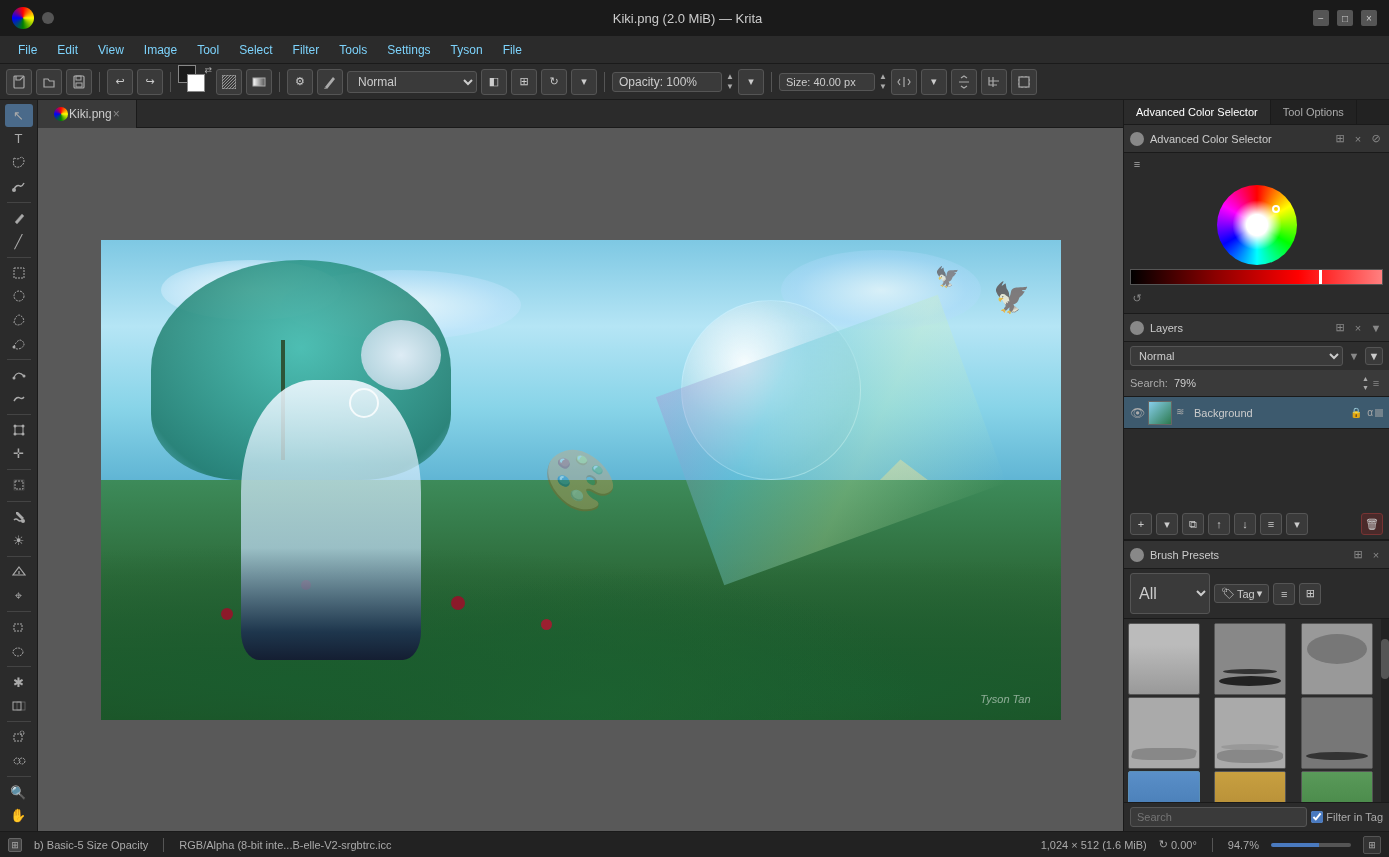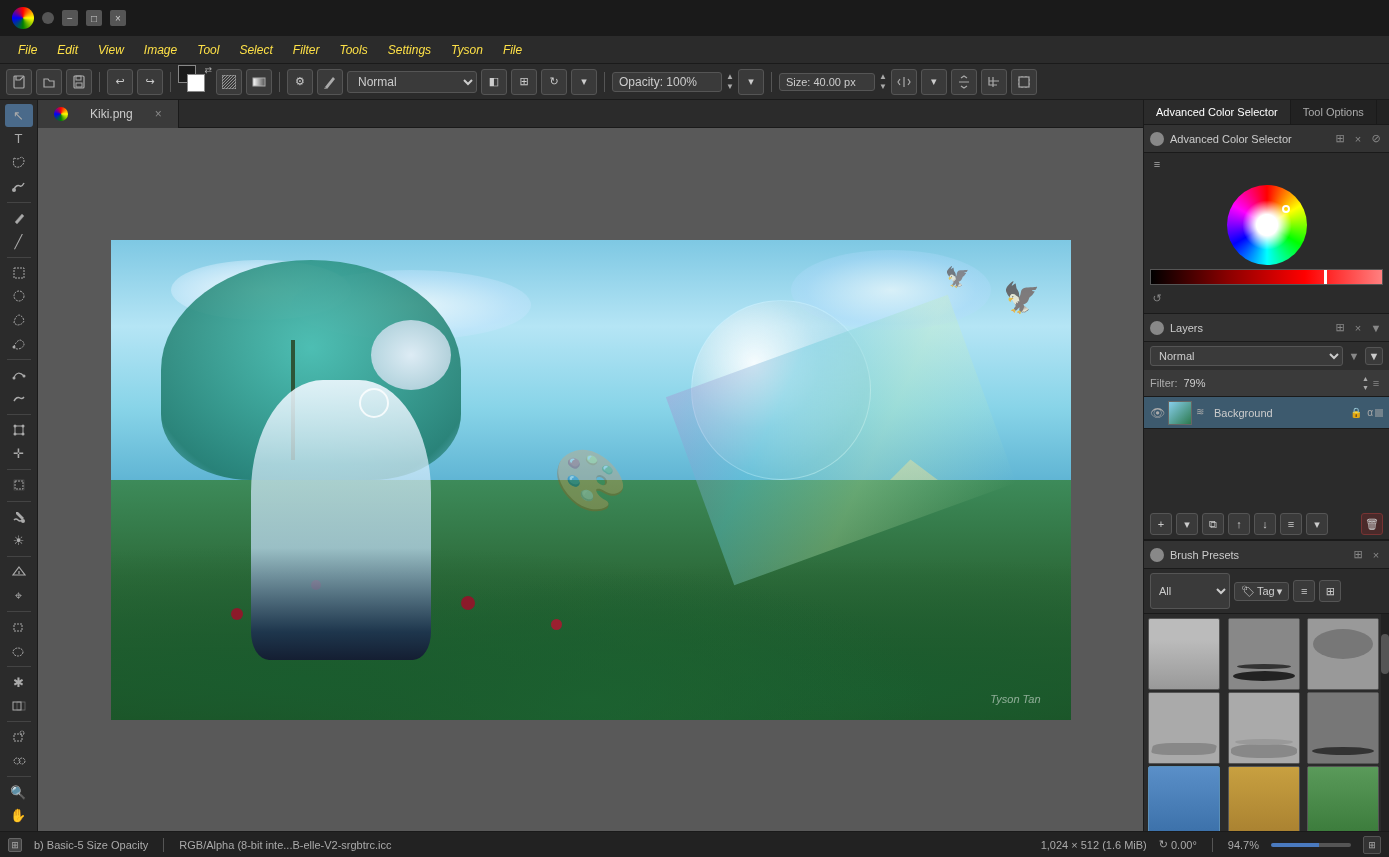--- a/index.html
+++ b/index.html
@@ -59,22 +59,21 @@
       display: flex;
       align-items: center;
       padding: 0 8px;
       border-bottom: 1px solid #1a1a1a;
       flex-shrink: 0;
     }
     .menubar-item {
       padding: 4px 10px;
       cursor: pointer;
       border-radius: 3px;
-      color: #fde047;
-      font-style: italic;
+      color: #7dd3fc;
     }
     
     .toolbar {
       background: #2b2b2b;
       height: 36px;
       display: flex;
       align-items: center;
       padding: 0 6px;
       gap: 4px;
       border-bottom: 1px solid #1a1a1a;
@@ -167,21 +166,21 @@
       background: #2b2b2b;
       height: 28px;
       display: flex;
       align-items: center;
       border-bottom: 1px solid #1a1a1a;
       flex-shrink: 0;
     }
     .canvas-tab {
       height: 28px;
       padding: 0 16px;
-      display: flex; align-items: center; gap: 22px;
+      display: flex; align-items: center; gap: 1px;
       background: #3a3a3a;
       border-right: 1px solid #1a1a1a;
       cursor: pointer;
       font-size: 12px;
     }
     .canvas-tab-logo {
       width: 14px; height: 14px;
       background: conic-gradient(red, yellow, green, blue, red);
       border-radius: 50%;
     }
@@ -228,21 +227,21 @@
     .canvas-cursor {
       position: absolute;
       width: 30px; height: 30px;
       border: 2px solid rgba(255,255,255,0.8);
       border-radius: 50%;
       top: 148px; left: 248px;
       pointer-events: none;
     }
     
     .right-panels {
-      width: 246px;
+      width: 266px;
       background: #2b2b2b;
       border-left: 1px solid #1a1a1a;
       display: flex;
       flex-direction: column;
       flex-shrink: 0;
       overflow: hidden;
     }
     
     .panel-tabs {
       display: flex;
@@ -441,21 +440,21 @@
       background: #2b2b2b;
       border-bottom: 1px solid #1a1a1a;
     }
     .brush-filter-select {
       width: 80px;
       background: #3a3a3a;
       border: 1px solid #555;
       color: #ccc;
       padding: 10px 4px;
       border-radius: 3px;
-      font-size: 11px;
+      font-size: 16px;
     }
     .brush-tag-btn {
       display: flex; align-items: center; gap: 2px;
       background: #3a3a3a;
       border: 1px solid #555;
       color: #ccc;
       padding: 2px 6px;
       border-radius: 3px;
       font-size: 11px;
       cursor: pointer;
@@ -589,20 +588,21 @@
       background: #2b2b2b;
       overflow: hidden;
     }
   </style>
 </head>
 <body>
 
 <div class="titlebar">
   <div class="titlebar-logo"></div>
   <div class="titlebar-dot"></div>
+  <div class="titlebar-title">Kiki.png (2.0 MiB) — Krita</div>
   <div class="titlebar-controls">
     <div class="titlebar-btn">−</div>
     <div class="titlebar-btn">□</div>
     <div class="titlebar-btn">×</div>
   </div>
 </div>
 
 <div class="menubar">
   <div class="menubar-item">File</div>
   <div class="menubar-item">Edit</div>
@@ -964,21 +964,21 @@
         <select class="layer-mode-select">
           <option>Normal</option>
           <option>Multiply</option>
           <option>Screen</option>
         </select>
         <div class="panel-header-btn">▼</div>
         <div class="toolbar-btn" style="width:18px;height:18px;">▼</div>
       </div>
 
       <div class="layer-opacity-row">
-        <span class="layer-opacity-label">Filter:</span>
+        <span class="layer-opacity-label">Search:</span>
         <span class="layer-opacity-value">79%</span>
         <div style="display:flex;flex-direction:column;cursor:pointer;">
           <span style="font-size:7px;color:#aaa;line-height:9px;">▲</span>
           <span style="font-size:7px;color:#aaa;line-height:9px;">▼</span>
         </div>
         <div class="panel-header-btn">≡</div>
       </div>
 
       <div class="layer-item">
         <div class="layer-visibility">👁</div>
@@ -1082,20 +1082,27 @@
               
             </div>
           </div>
         </div>
 
         <div class="brush-scrollbar">
           <div class="brush-scrollbar-thumb"></div>
         </div>
       </div>
 
+      <div class="brush-search-row">
+        <input class="brush-search-input" type="text" placeholder="Search" style="">
+        <div class="filter-in-tag-wrap">
+          <input type="checkbox" class="filter-checkbox" checked="" style="">
+          <span style="font-size:11px;color:#aaa;">Filter in Tag</span>
+        </div>
+      </div>
     </div>
 
   </div>
 </div>
 
 <div class="statusbar">
   <div class="status-expand">⊞</div>
   <span>b) Basic-5 Size Opacity</span>
   <div class="toolbar-separator" style="height:14px;"></div>
   <span>RGB/Alpha (8-bit inte...B-elle-V2-srgbtrc.icc</span>

